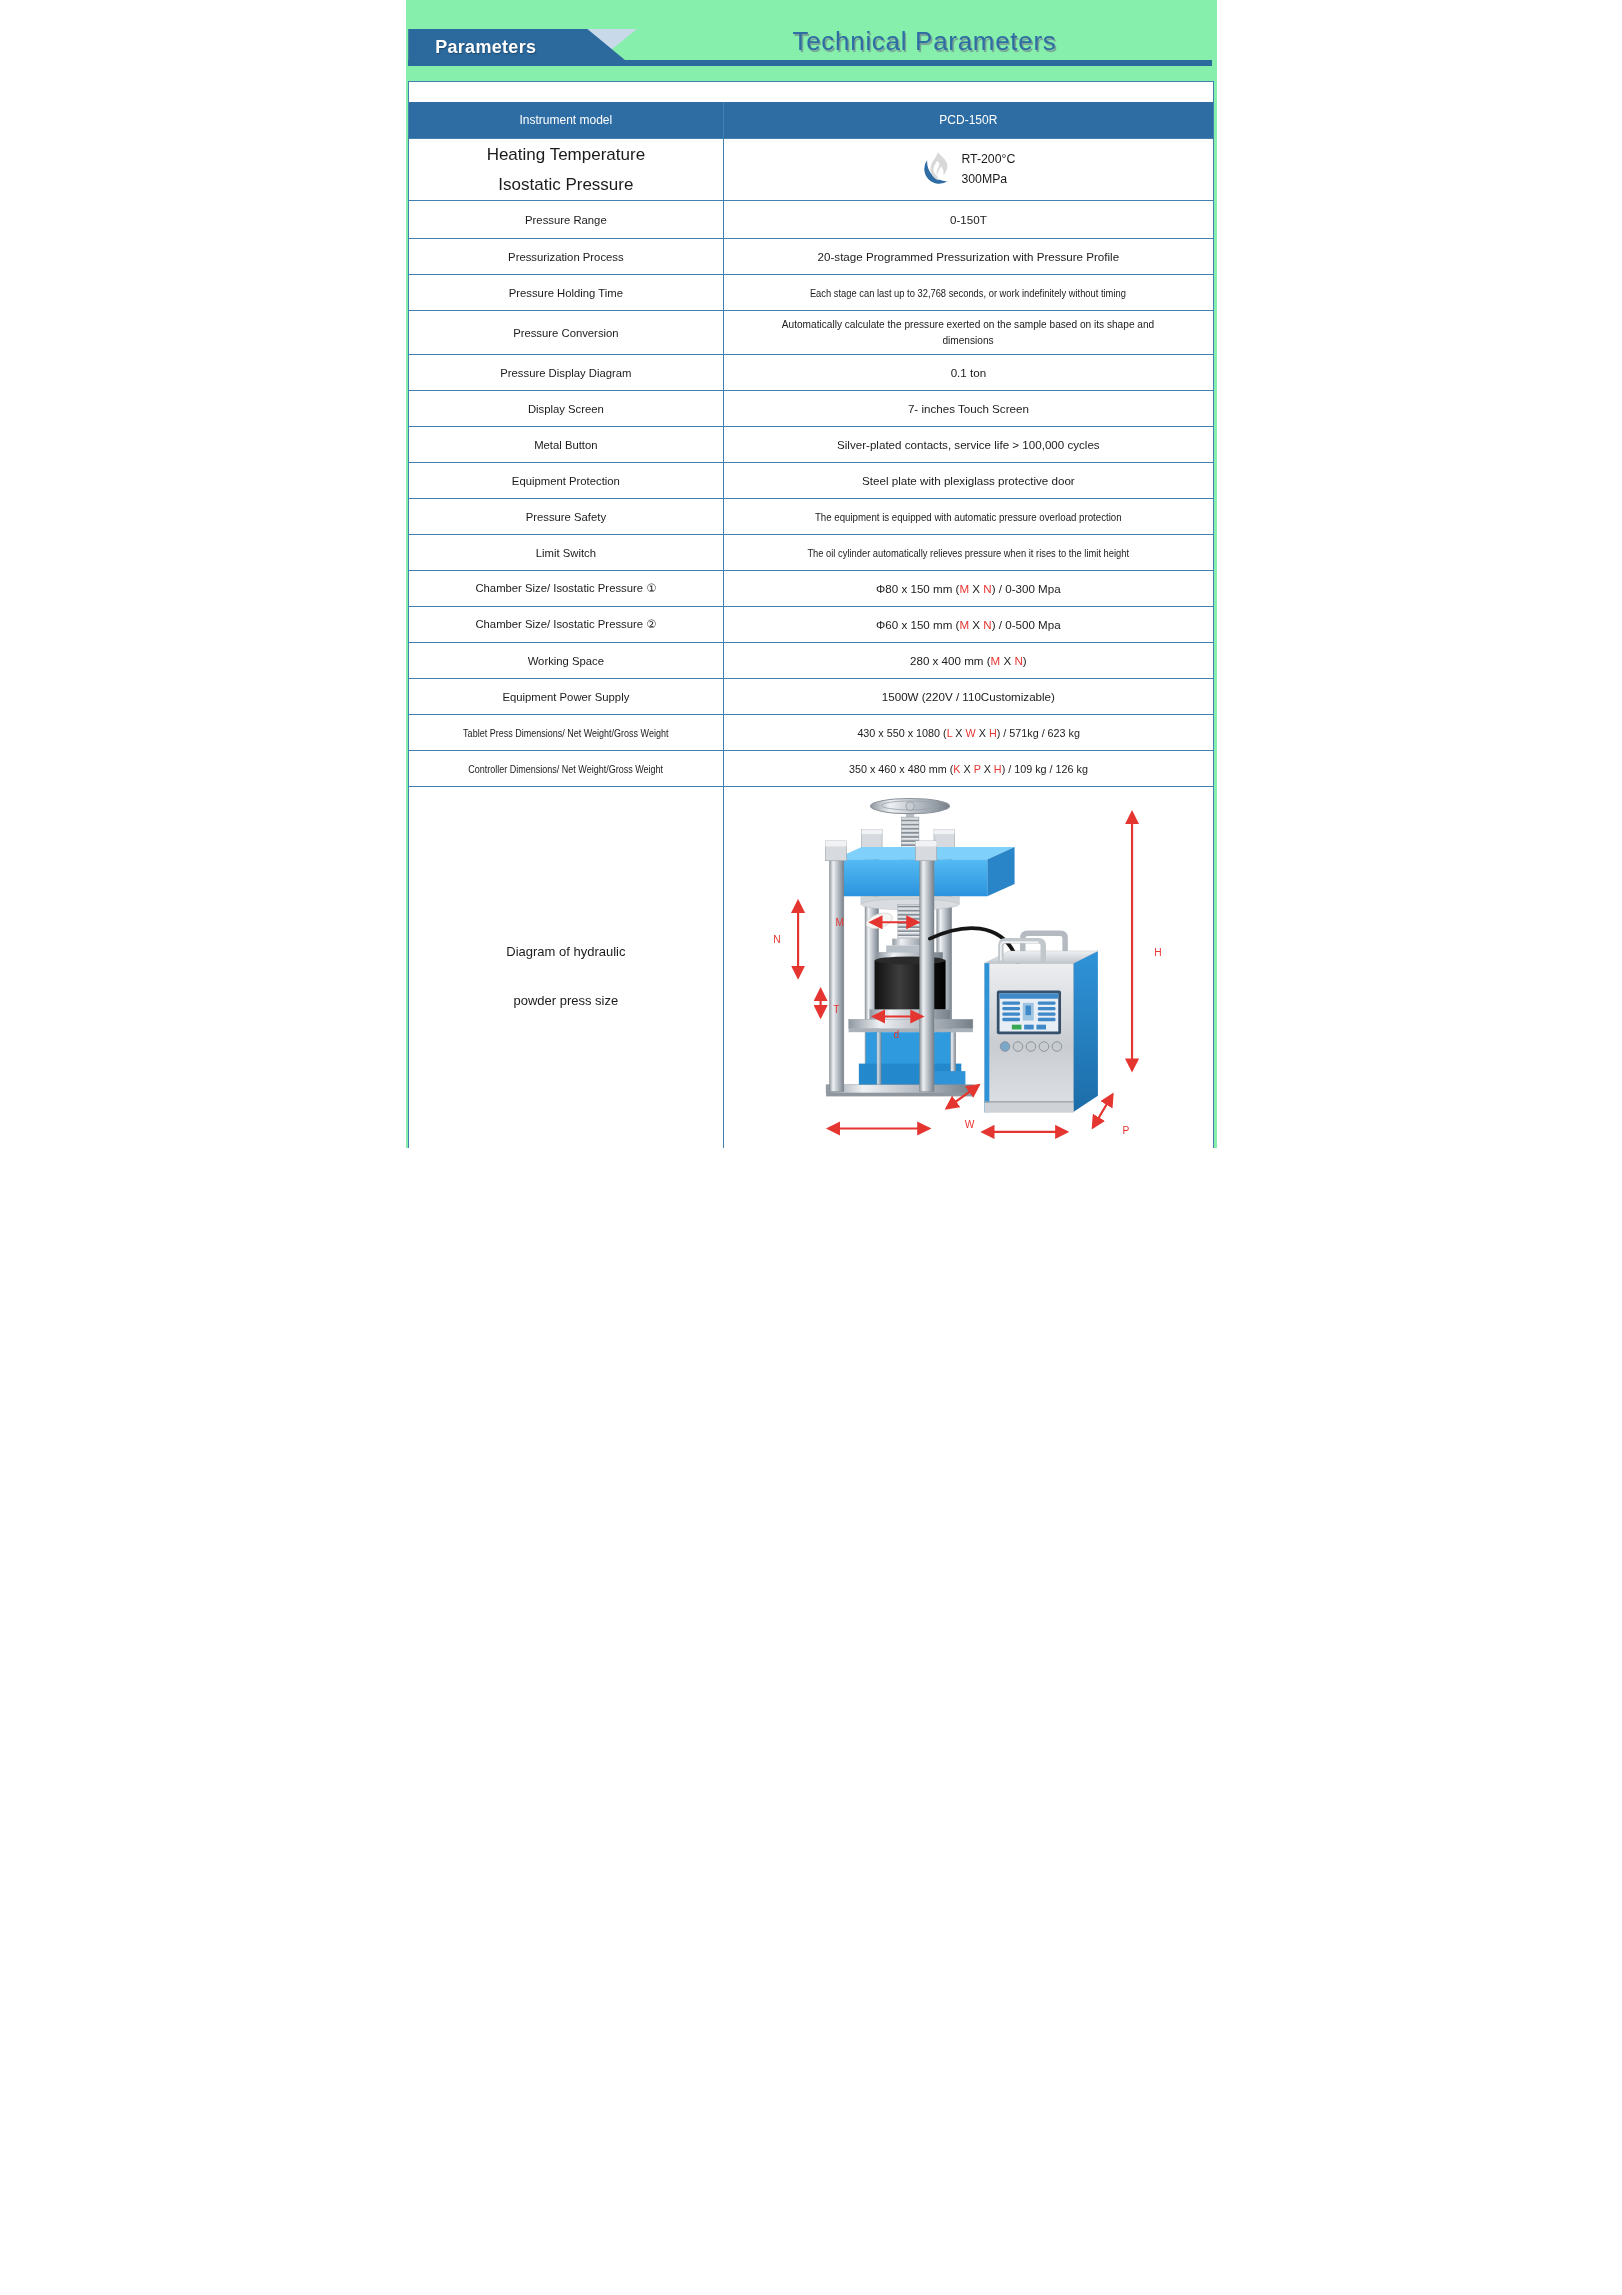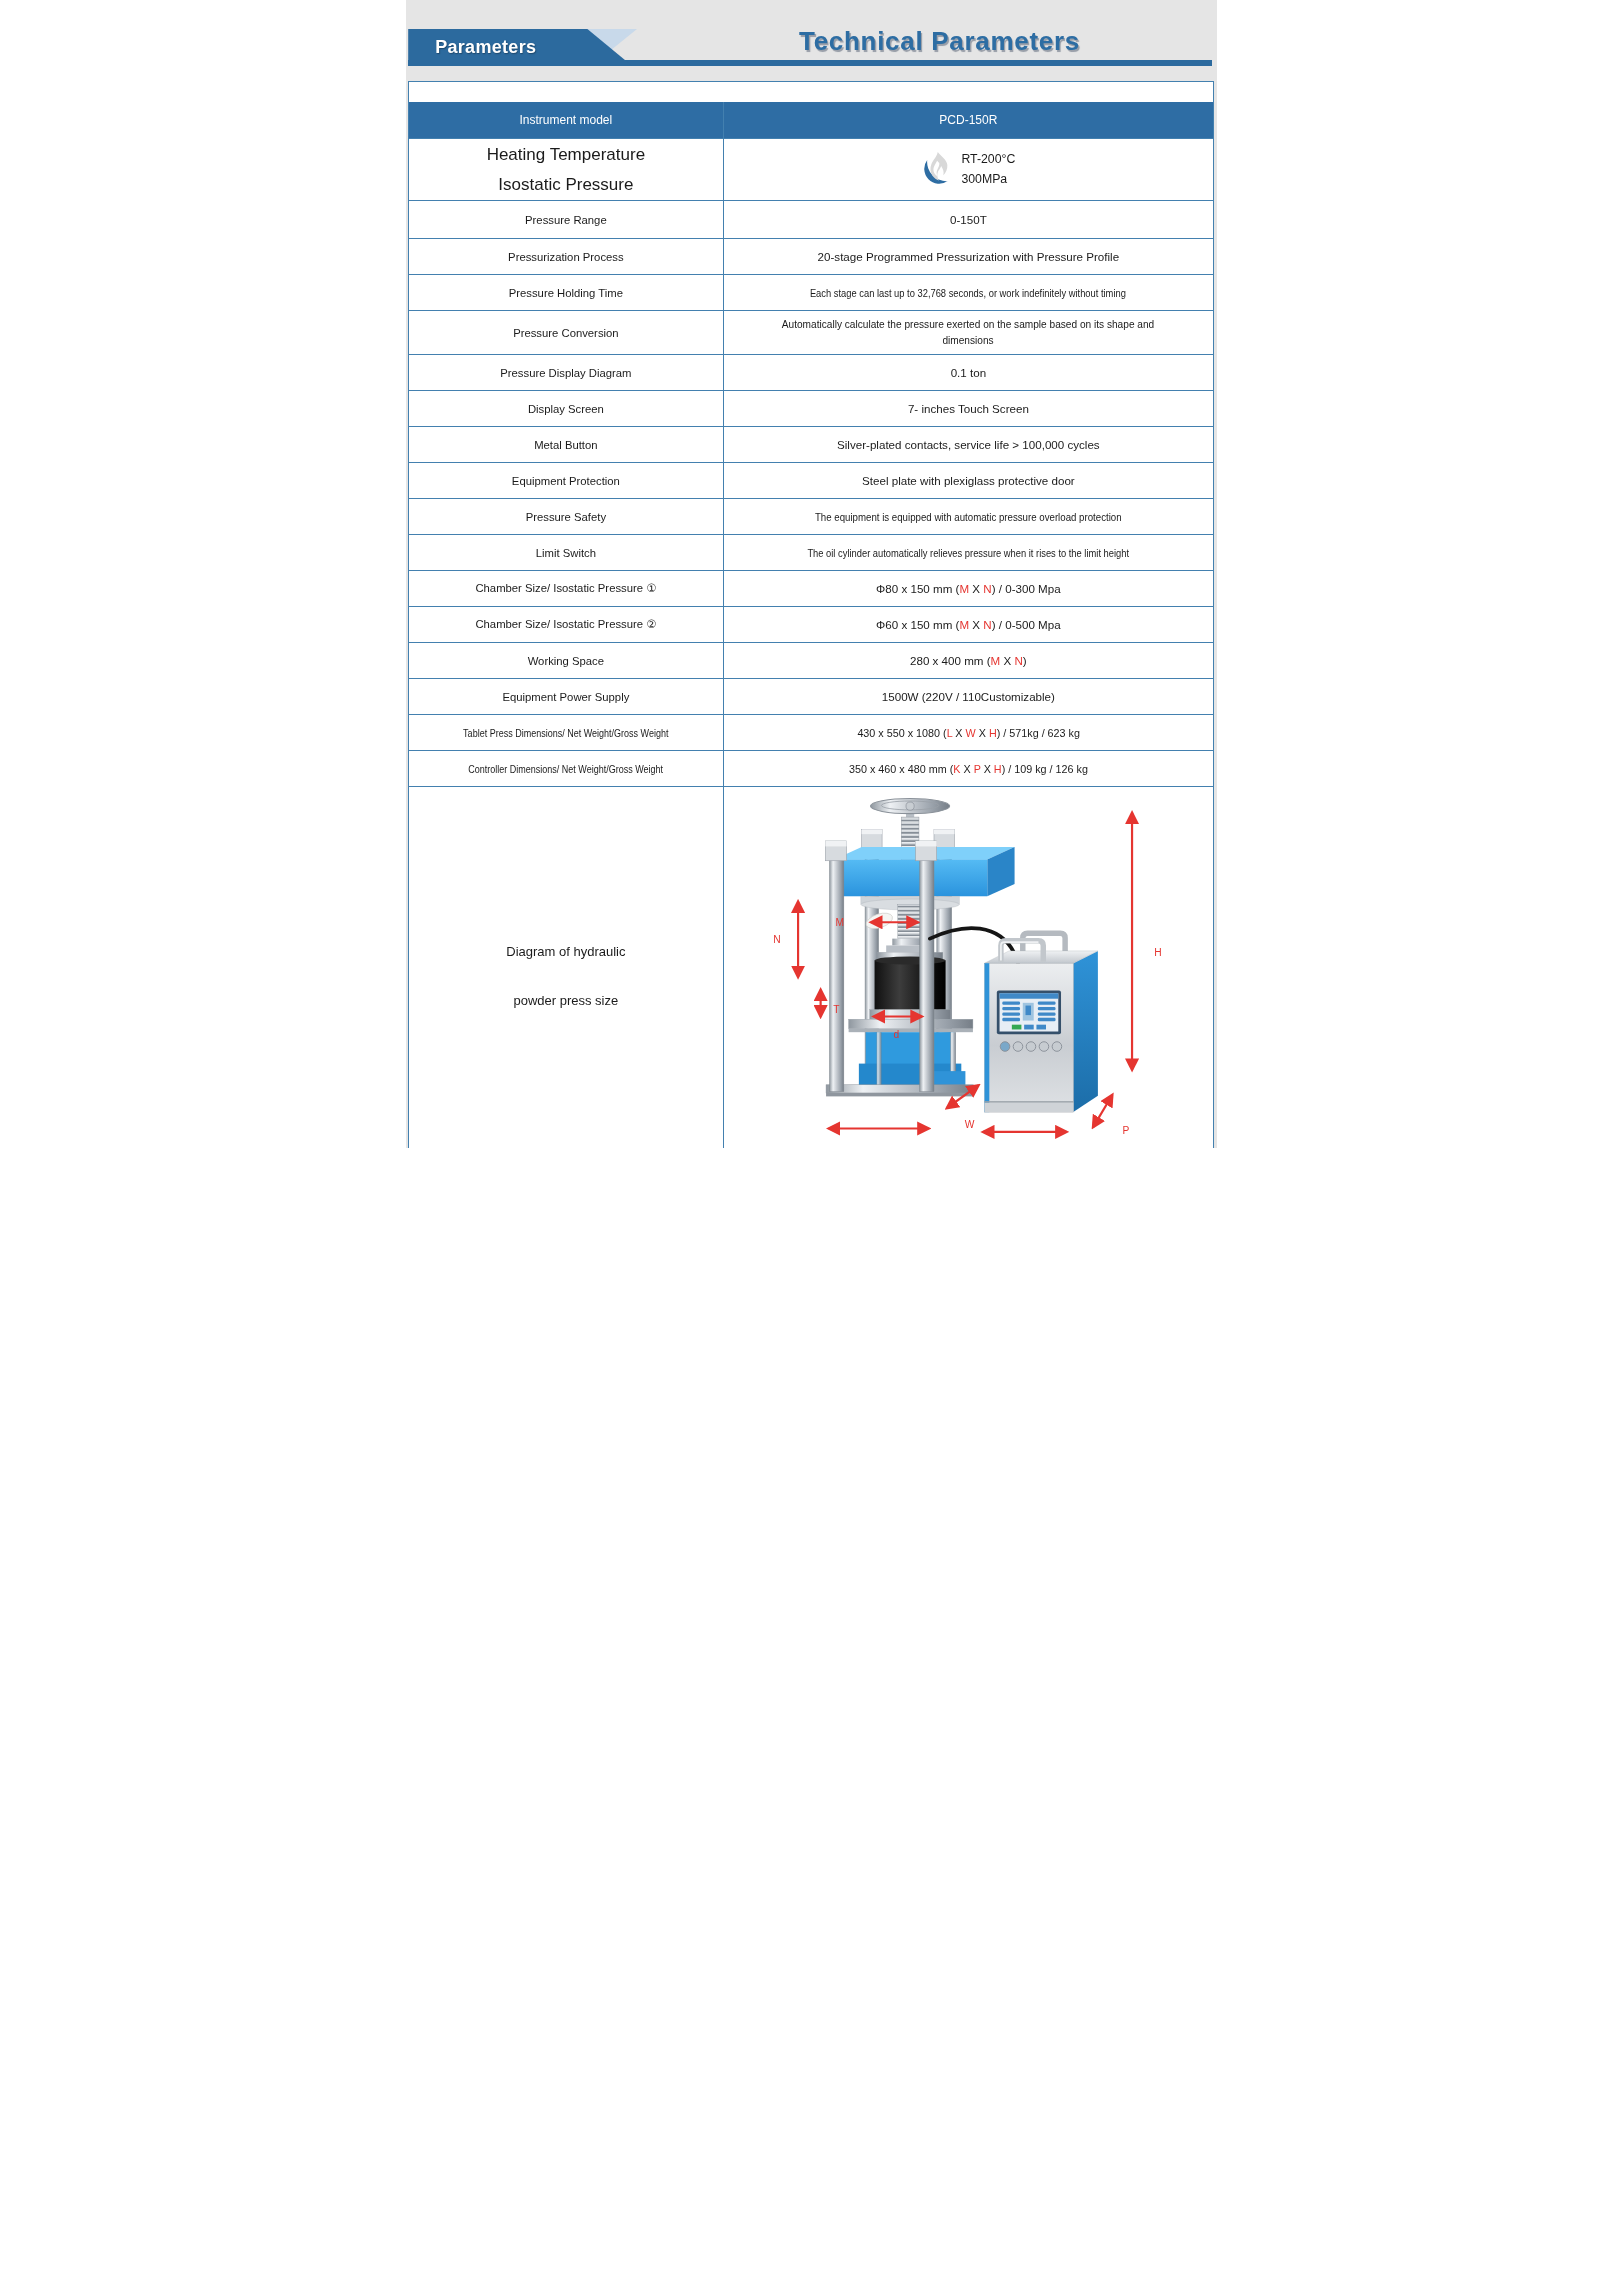--- a/index.html
+++ b/index.html
@@ -1,31 +1,31 @@
 <!DOCTYPE html>
 <html style="font-size:11px"><head>
 <meta charset="utf-8">
 <style>
   * { margin:0; padding:0; box-sizing:border-box; }
   html,body { background:#ffffff; }
   body { font-family:"Liberation Sans","DejaVu Sans",sans-serif; color:#1b1b1b; }
-  .page { position:relative; width:811px; height:1148px; background:#e5e5e5; overflow:hidden; margin:0 auto; }
+  .page { position:relative; width:811px; height:1148px; background:#86efac; overflow:hidden; margin:0 auto; }
 
   
   .hdr-bar { position:absolute; left:2.7px; top:60px; width:804px; height:5.5px; background:#2c6a9e; }
   .ribbon-light { position:absolute; left:0; top:29px; width:0; height:0; }
   .ribbon-light .shape { position:absolute; left:180px; top:0; width:51px; height:37px;
       background:#c8d9ea; transform:skewX(-51deg); transform-origin:top left; }
   .ribbon { position:absolute; left:2.7px; top:29px; width:224px; height:37px;
       clip-path:polygon(0 0, 80% 0, 100% 100%, 0 100%);
       background:#2c6a9e; display:flex; align-items:center; }
   .ribbon span { color:#ffffff; font-weight:bold; font-size:18px; letter-spacing:0.3px;
       padding-left:27px; text-shadow:0.7px 1.4px 1.4px rgba(0,0,0,.35); }
-  .page-title { position:absolute; left:288px; top:26px; width:492px; text-align:center;
-      font-size:26px; font-weight:bold; color:#2d6da3; letter-spacing:0.7px;
+  .page-title { position:absolute; left:273px; top:26px; width:492px; text-align:center;
+      font-size:26px; font-weight:normal; color:#2d6da3; letter-spacing:0.7px;
       text-shadow:1.4px 2px 0.7px rgba(110,120,135,.65); }
 
   
   .tbl { position:absolute; left:2.7px; top:81px; width:806px; border:1.4px solid #4380af; background:#fff; }
   .row { display:flex; border-top:1.4px solid #4380af; }
   .row:first-child { border-top:none;margin-top:20px; }
   .cl { width:39.1%; border-right:1.4px solid #4380af; display:flex; flex-direction:column;
         align-items:center; justify-content:center; text-align:center; padding:1.4px 5.5px; }
   .cr { flex:1; display:flex; flex-direction:column; align-items:center; justify-content:center;
         text-align:center; padding:1.4px 5.5px; }

